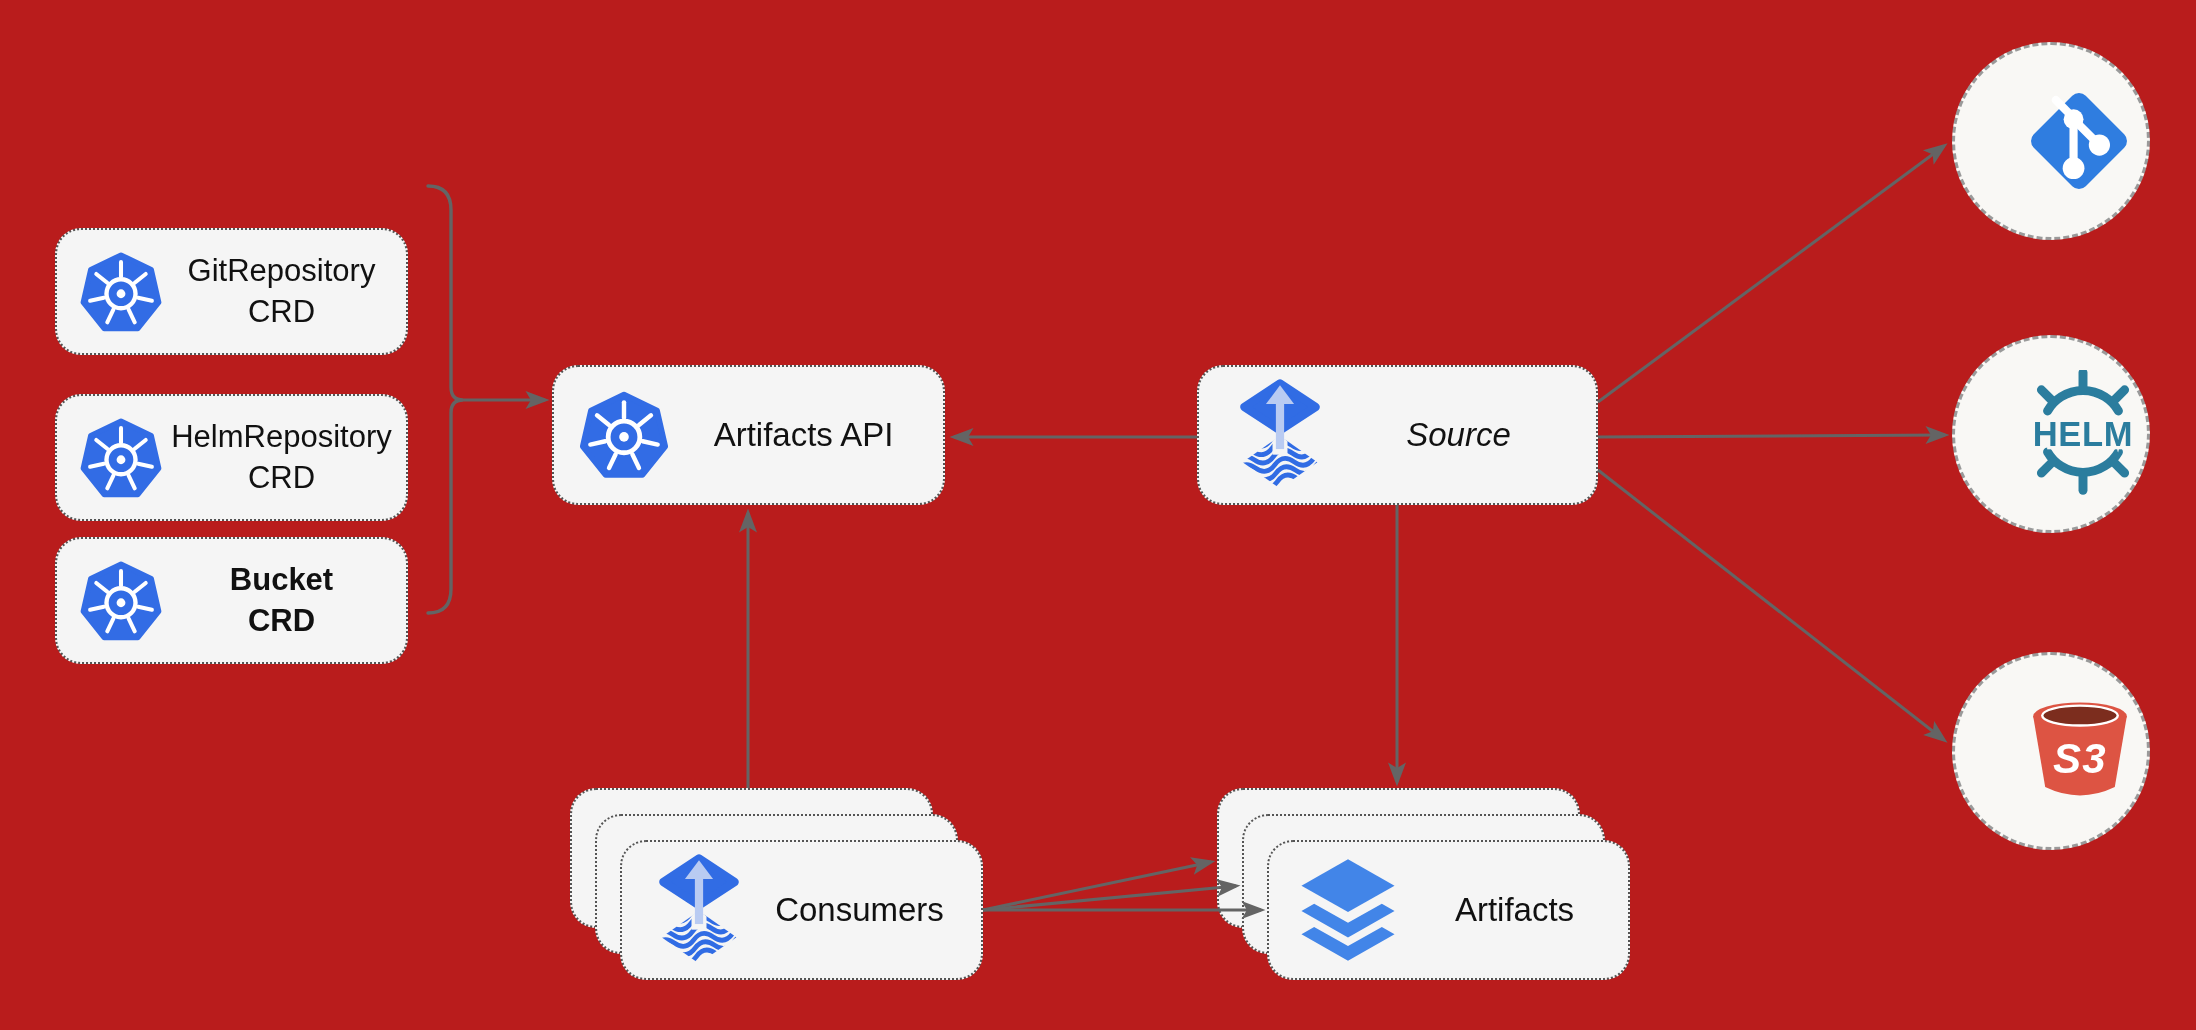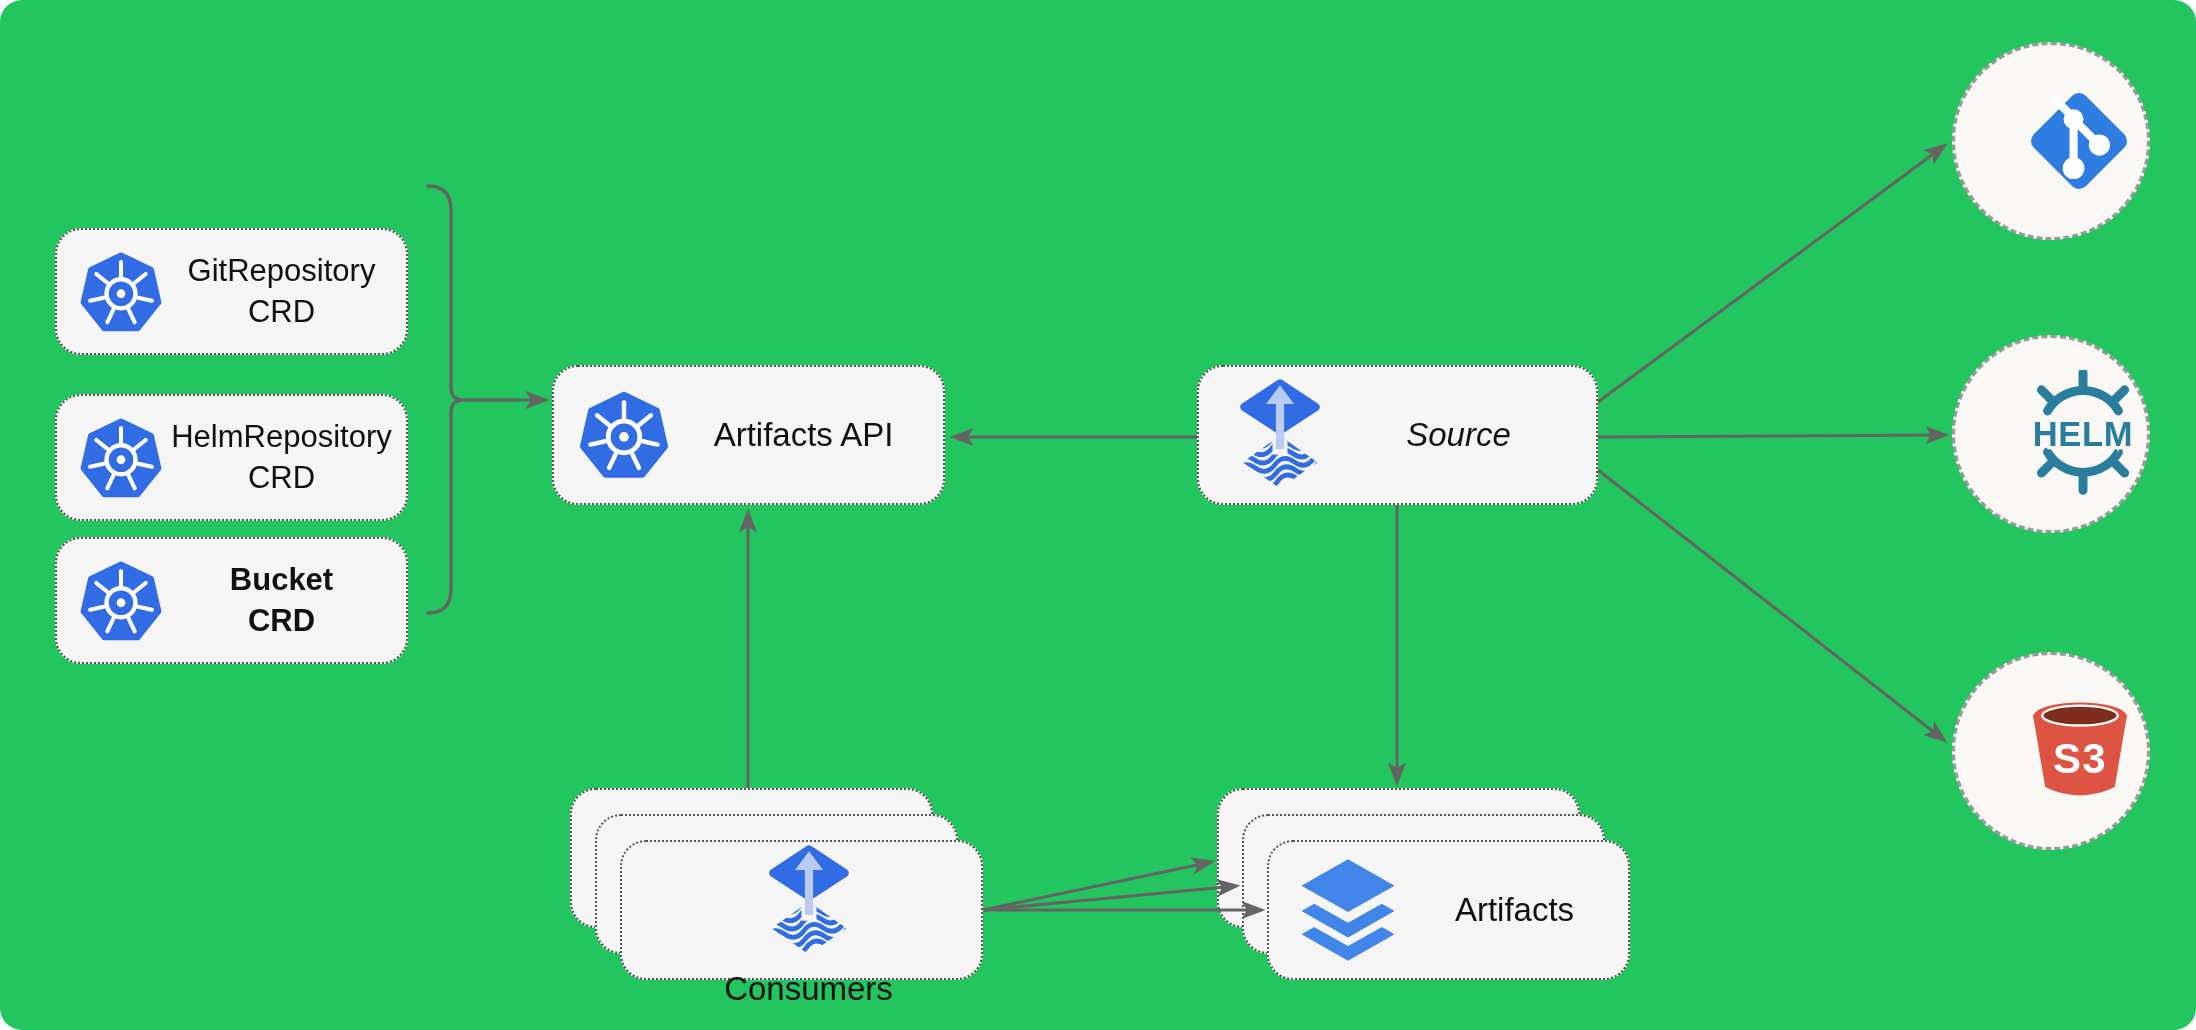--- a/index.html
+++ b/index.html
@@ -13,24 +13,23 @@
     --s3-dark-red:#7c2d1e;
     --arrow-gray:#646464;
     --node-fill:#f5f5f5;
     --node-border:#545454;
     --circle-fill:#f9f8f5;
     --circle-border:#9a9a9a;
     --text-color:#111111;
   }
   html,body{margin:0;padding:0;background:#ffffff;}
   .canvas{
-    position:relative;width:2196px;height:1030px;background:#22c55e;
+    position:relative;width:2196px;height:1030px;background:#b91c1c;
     font-family:"Liberation Sans","DejaVu Sans",sans-serif;color:var(--text-color);
     overflow:hidden;
-    border-radius:22px;
   }
   .node{
     position:absolute;box-sizing:border-box;
     background:var(--node-fill);
     border:2px dotted var(--node-border);
     border-radius:26px;
     display:flex;align-items:center;
   }
   .crd-box{left:55px;width:353px;height:127px;padding:0 14px 0 20px;gap:6px;}
   .node-label{flex:1;text-align:center;font-size:31px;line-height:1.32;color:var(--text-color);}
@@ -203,21 +202,21 @@
         <polygon class="flux-light" points="50,10 65,30 35,30"></polygon>
       </svg>
     </span>
     <span class="node-label big-label">
       <div>Source</div>
     </span>
   </div>
 
   <div class="stack-card z1" style="left:570px;top:788px;"></div>
   <div class="stack-card z2" style="left:595px;top:814px;"></div>
-  <div class="node z3" style="left:620px;top:840px;width:363px;height:140px;padding:0 16px 0 30px;gap:8px;flex-direction:column;">
+  <div class="node z3" style="left:620px;top:840px;width:363px;height:140px;padding:0 16px 0 30px;gap:8px;">
     <span class="icon-wrap">
       <svg width="94" height="118" viewBox="0 0 100 126">
         <defs>
             <clipPath id="fluxclip2">
               <path d="M50,64 L90,92 L50,120 L10,92 Z"></path>
             </clipPath>
           </defs>
         <path class="flux-diamond" d="M50,8 L88,33 L50,58 L12,33 Z"></path>
         <g clip-path="url(#fluxclip2)">
           <g transform="rotate(-9 50 92)">
@@ -277,21 +276,21 @@
           <line x1="26" y1="24" x2="17.5" y2="15.5"></line>
           <line x1="50" y1="82" x2="50" y2="94"></line>
           <line x1="74" y1="72" x2="82.5" y2="80.5"></line>
           <line x1="26" y1="72" x2="17.5" y2="80.5"></line>
         </g>
         <text class="helm-text" x="50" y="59" text-anchor="middle" font-size="27" letter-spacing="0.5">HELM</text>
       </svg>
     </span>
   </div>
 
-  <div class="target-circle" style="left:1952px;top:652px;">
+  <div class="target-circle" style="left:1952px;top:652px;font-style:italic;">
     <span class="icon-wrap">
       <svg width="134" height="120" viewBox="0 0 100 100">
         <path class="s3-body" d="M11,21 L89,21 L79,80 Q50,94 21,80 Z"></path>
         <ellipse class="s3-body" cx="50" cy="21" rx="39" ry="11.5"></ellipse>
         <ellipse class="s3-top" cx="50" cy="20.5" rx="31.5" ry="8.3"></ellipse>
         <text class="s3-text" x="50" y="68" text-anchor="middle" font-size="35" letter-spacing="1">S3</text>
       </svg>
     </span>
   </div>
 

